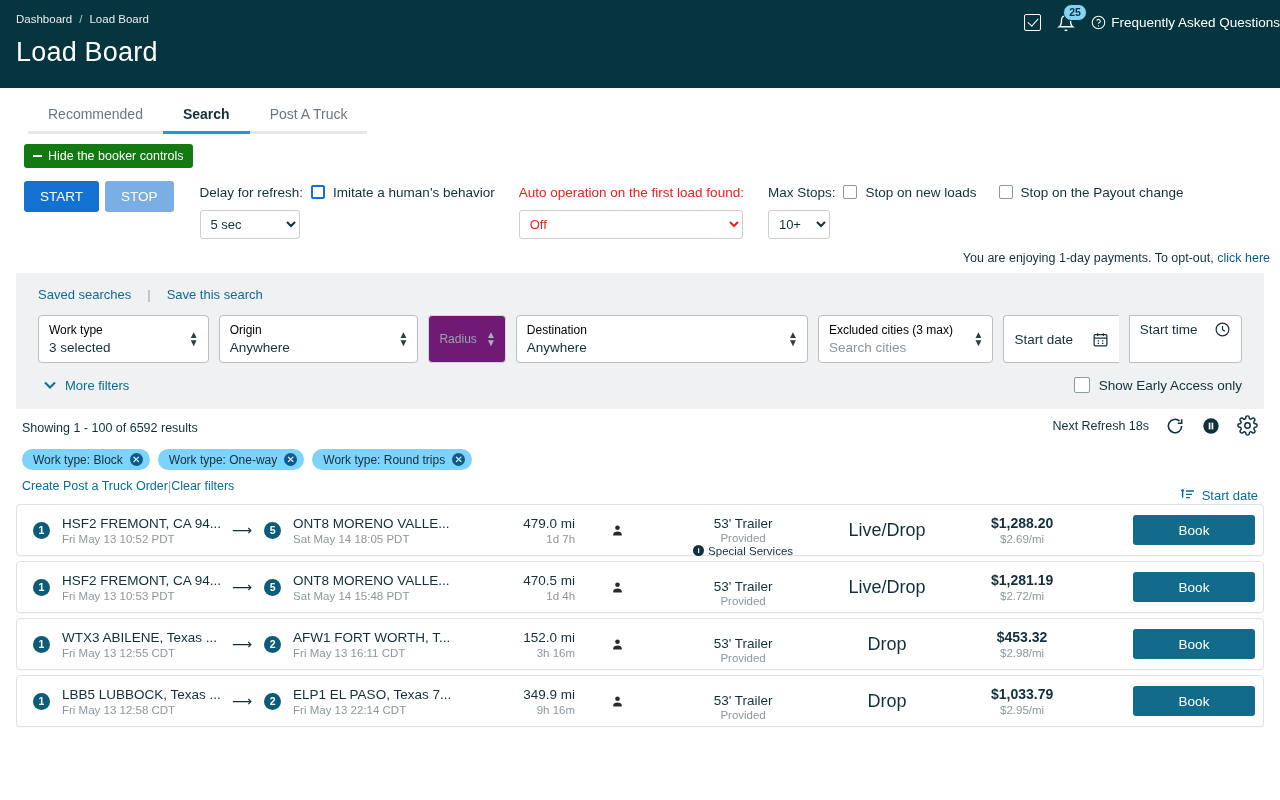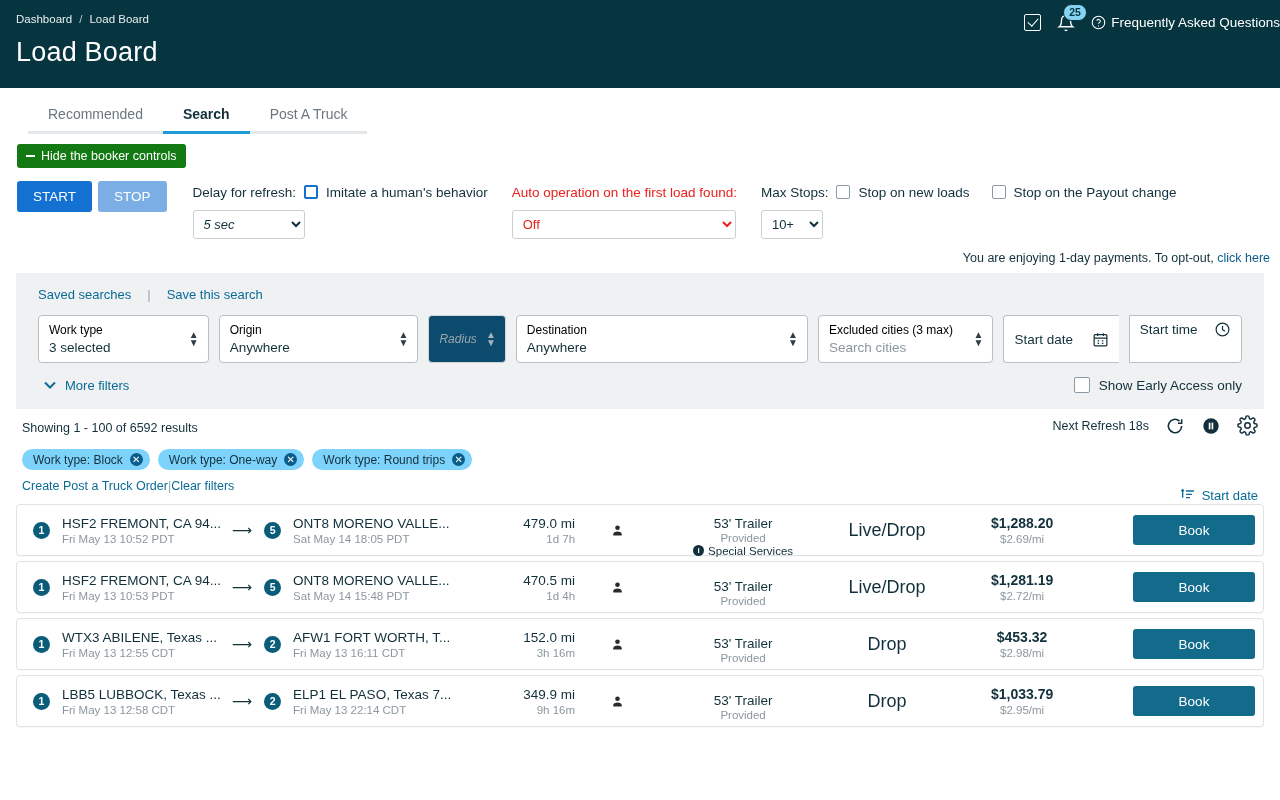--- a/index.html
+++ b/index.html
@@ -92,21 +92,21 @@
     white-space: nowrap;
   }
   .tab.active {
     color: #12303b;
     font-weight: 700;
     border-bottom-color: #1e9ad6;
   }
 
   
   .booker {
-    padding: 9px 0 0 17px;
+    padding: 9px 0 0 24px;
   }
   .hide-btn {
     display: inline-flex; align-items: center; gap: 6px;
     background: #137a13;
     color: #fff;
     font-size: 12.5px;
     border: none;
     border-radius: 3px;
     padding: 5px 9px;
     cursor: pointer;
@@ -148,21 +148,21 @@
     margin-top: 7px;
     font-family: "Liberation Sans", sans-serif;
     font-size: 13px;
     padding: 5px 6px;
     border: 1px solid #c9d0d4;
     border-radius: 3px;
     background: #fff;
     color: #12303b;
     height: 29px;
   }
-  select.sel.w100 { width: 112px; font-style: italic; }
+  select.sel.w100 { width: 100px; }
   select.sel.w224 { width: 224px; color: #e8211c; }
   select.sel.w62 { width: 62px; }
   .checks-inline { display: flex; align-items: center; gap: 22px; }
 
   
   .optout {
     text-align: right;
     font-size: 12.5px;
     color: #12303b;
     padding: 12px 10px 8px 0;
@@ -189,21 +189,21 @@
     border-radius: 4px;
     height: 48px;
     padding: 5px 10px;
     display: flex; flex-direction: column; justify-content: center;
     position: relative;
     cursor: pointer;
   }
   .fld .lbl { font-size: 12px; color: #000000; line-height: 17px; }
   .fld .val { font-size: 13.5px; color: #12303b; line-height: 18px; }
   .fld .val.muted { color: #8b979e; }
-  .fld.dis { background: #0c4a6e; border-color: #cfd5d8; cursor: default; font-style: italic; }
+  .fld.dis { background: #701a75; border-color: #cfd5d8; cursor: default; }
   .fld.dis .lbl { color: #9aa5ab; }
   .caret {
     position: absolute; right: 9px; top: 50%; transform: translateY(-50%);
     font-size: 10px; color: #2c3d46; line-height: 8px; text-align: center;
   }
   .caret.gray { color: #a8b2b7; }
   .f-work { width: 175px; }
   .f-origin { width: 205px; }
   .f-radius { width: 79px; justify-content: center; }
   .f-dest { width: 300px; }

